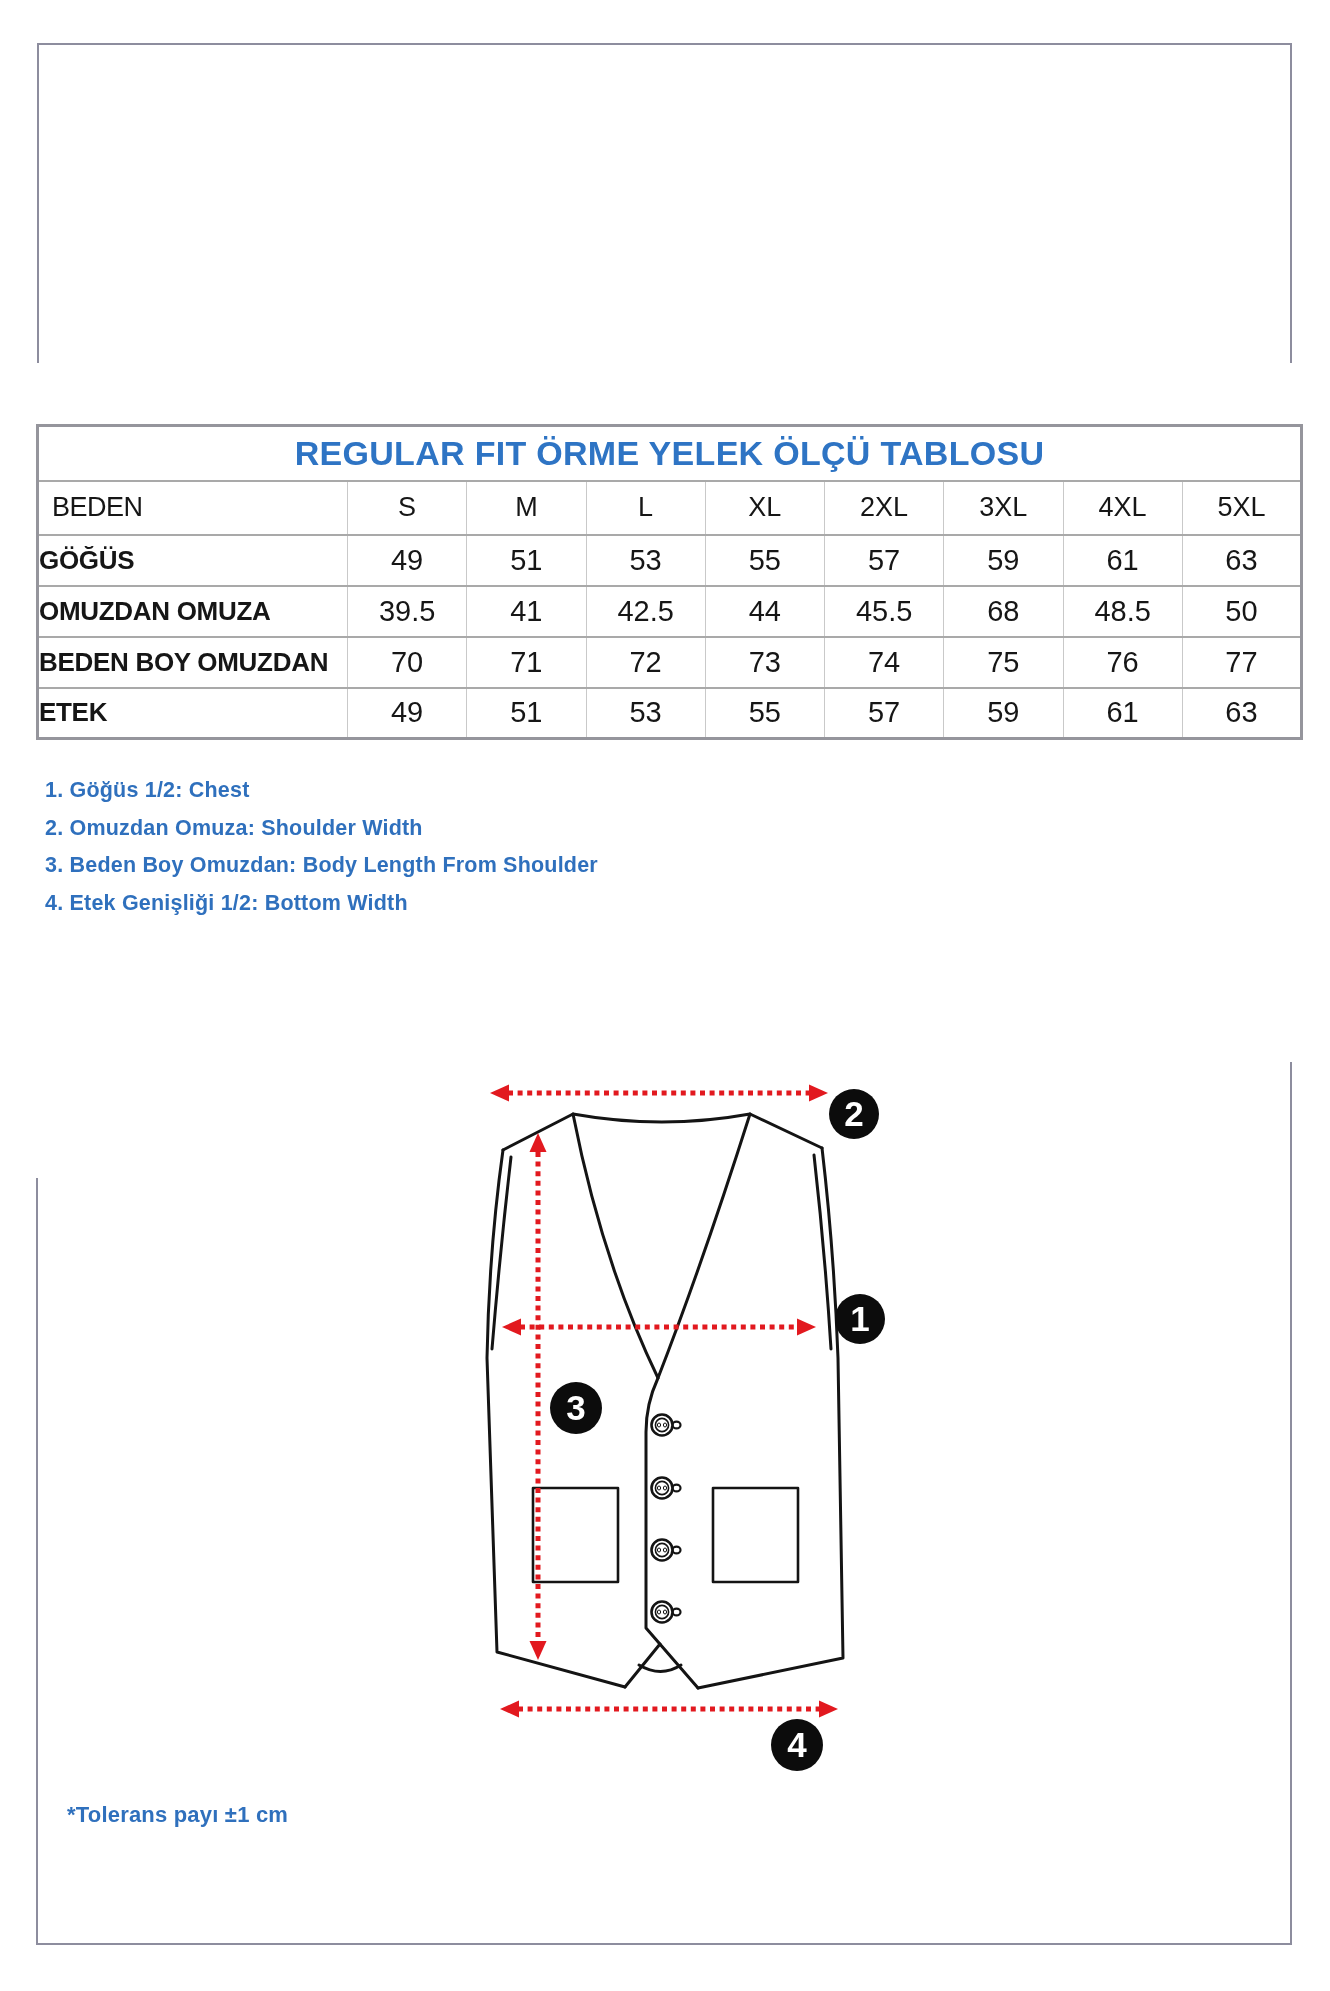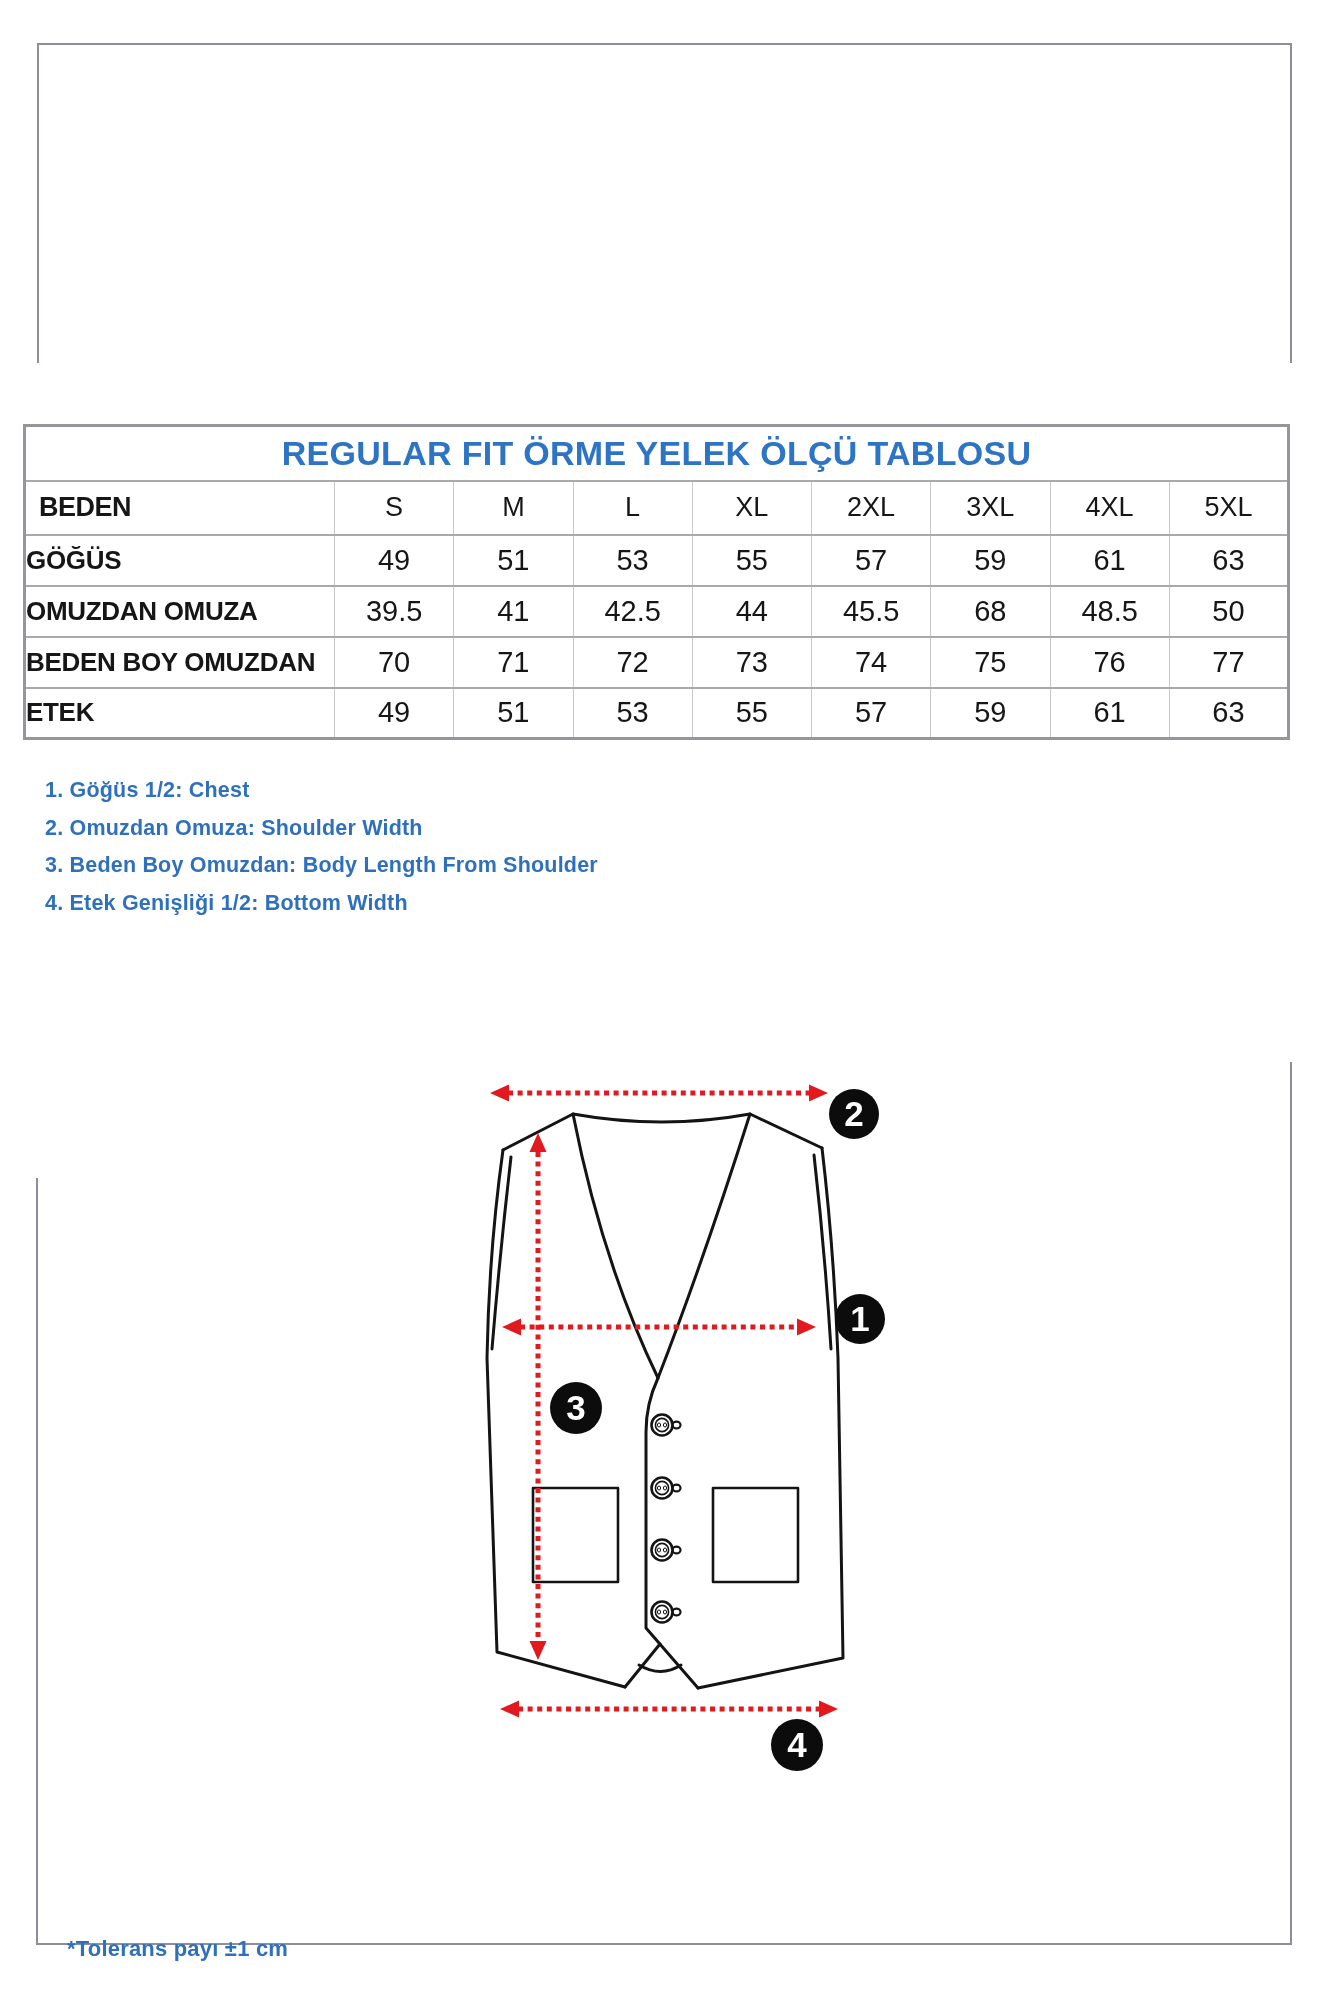--- a/index.html
+++ b/index.html
@@ -15,40 +15,40 @@
   #canvas{position:relative;width:1330px;height:1991px;background:#fff;overflow:hidden}
 
   
   .top-frame{position:absolute;left:37px;top:43px;width:1255px;height:320px;
     border-top:2px solid var(--frame);border-left:2px solid var(--frame);border-right:2px solid var(--frame)}
   .bottom-frame{position:absolute;left:36px;top:1178px;width:1256px;height:767px;
     border-left:2px solid var(--frame);border-right:2px solid var(--frame);border-bottom:2px solid var(--frame)}
   .right-ext{position:absolute;left:1290px;top:1062px;width:2px;height:118px;background:var(--frame)}
 
   
-  table.size-table{position:absolute;left:23px;top:424px;width:1264px;border-collapse:collapse;
+  table.size-table{position:absolute;left:36px;top:424px;width:1264px;border-collapse:collapse;
     table-layout:fixed;background:#fff;color:#161616;border:3px solid #95959c}
   .size-table td,.size-table th{border-left:1px solid #c9c9c9;border-top:2px solid #a9a9a9;
     vertical-align:middle;overflow:hidden;white-space:nowrap}
   .size-table .title-cell{height:55px;border-top:none;border-left:none;text-align:center;
     font-size:34px;font-weight:bold;color:var(--blue);letter-spacing:.3px}
   .size-table th{height:54px;font-size:27px;font-weight:400;text-align:center}
   .size-table td.value{height:51px;font-size:29px;font-weight:400;text-align:center}
   .size-table .row-label{font-weight:bold;font-size:26px;text-align:left;letter-spacing:-.3px}
-  .size-table .head-label{font-weight:bold;font-size:27px;letter-spacing:-.5px;text-align:left;padding-left:13px}
+  .size-table .head-label{font-weight:normal;font-size:27px;letter-spacing:-.5px;text-align:left;padding-left:13px}
 
   
   .legend{position:absolute;left:45px;top:772px}
   .legend-item{font-size:21.5px;font-weight:bold;color:var(--legend-blue);line-height:37.5px;letter-spacing:.2px}
 
   
   svg.vest{position:absolute;left:440px;top:1040px;width:480px;height:760px}
 
   
-  .footnote{position:absolute;left:67px;top:1936px;font-size:22px;font-weight:bold;color:var(--legend-blue);letter-spacing:.2px}
+  .footnote{position:absolute;left:67px;top:1802px;font-size:22px;font-weight:bold;color:var(--legend-blue);letter-spacing:.2px}
 </style>
 </head>
 <body>
 
 <div id="canvas">
 
   <div class="top-frame"></div>
   <div class="bottom-frame"></div>
   <div class="right-ext"></div>
 

